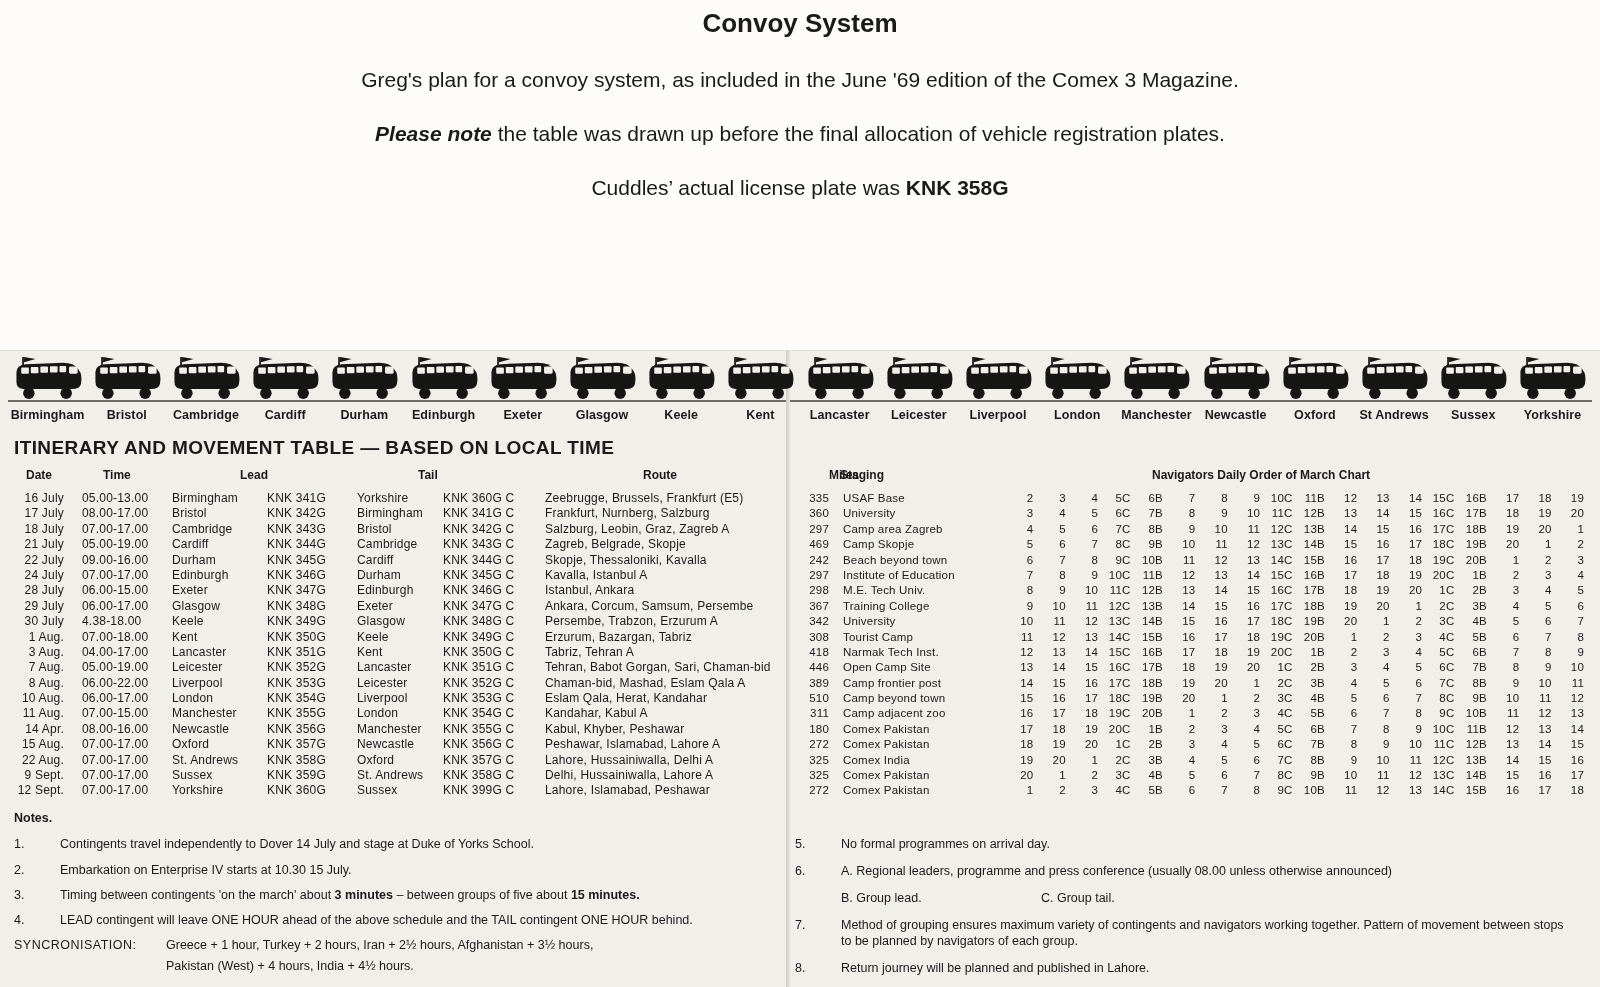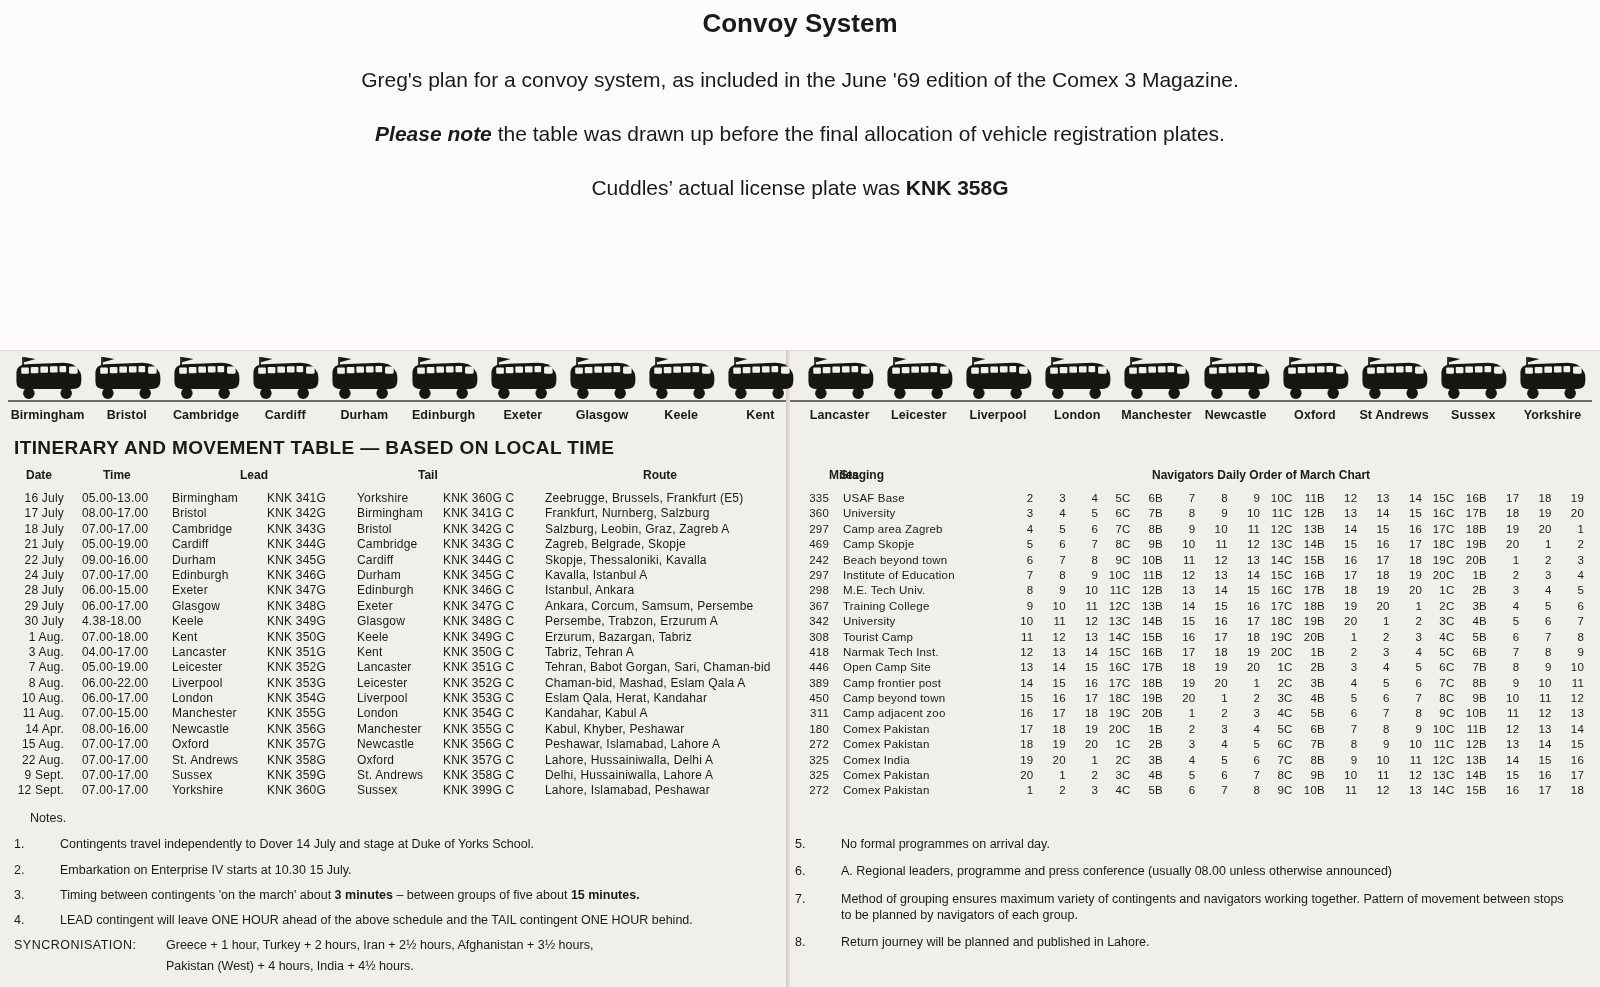--- a/index.html
+++ b/index.html
@@ -48,21 +48,21 @@
 
   .stag{position:absolute;top:491px;left:797px;width:787px;font-size:11.5px;letter-spacing:0.2px;}
   .stag-row{display:flex;height:15.4px;line-height:15.4px;white-space:nowrap;}
   .c-miles{width:32px;text-align:right;}
   .c-staging{width:158px;margin-left:14px;}
   .c-cells{flex:1;display:flex;}
   .nav-cell{flex:1;text-align:right;}
 
   
   .notes-left{position:absolute;top:810px;left:14px;width:768px;font-size:12.5px;line-height:1.3;}
-  .notes-title{font-weight:normal;margin-bottom:10px;margin-left:16px;}
+  .notes-title{font-weight:bold;margin-bottom:10px;}
   .note-row{display:flex;margin-bottom:9px;}
   .note-num{width:46px;flex:0 0 46px;}
   .note-text{flex:1;}
   .sync-row{display:flex;margin-top:4px;}
   .sync-label{width:152px;flex:0 0 152px;letter-spacing:0.5px;}
   .sync-lines div{margin-bottom:4px;}
 
   .notes-right{position:absolute;top:836px;left:795px;width:775px;font-size:12.5px;line-height:1.3;}
   .notes-right .note-row{margin-bottom:11px;}
   .note-sub{display:flex;margin:-1px 0 11px 46px;}
@@ -955,21 +955,21 @@
         <span class="nav-cell">6</span>
         <span class="nav-cell">7C</span>
         <span class="nav-cell">8B</span>
         <span class="nav-cell">9</span>
         <span class="nav-cell">10</span>
         <span class="nav-cell">11</span>
       </span>
   </div>
 
   <div class="stag-row">
-    <span class="c-miles">450</span>
+    <span class="c-miles">510</span>
     <span class="c-staging">Camp beyond town</span>
     <span class="c-cells">
         <span class="nav-cell">15</span>
         <span class="nav-cell">16</span>
         <span class="nav-cell">17</span>
         <span class="nav-cell">18C</span>
         <span class="nav-cell">19B</span>
         <span class="nav-cell">20</span>
         <span class="nav-cell">1</span>
         <span class="nav-cell">2</span>
@@ -1166,20 +1166,24 @@
 
 <div class="notes-right">
   <div class="note-row">
     <span class="note-num">5.</span>
     <span class="note-text">No formal programmes on arrival day.</span>
   </div>
   <div class="note-row">
     <span class="note-num">6.</span>
     <span class="note-text">A.  Regional leaders, programme and press conference  (usually 08.00 unless otherwise announced)</span>
   </div>
+  <div class="note-sub">
+    <span class="bc-b">B.  Group lead.</span>
+    <span>C.   Group tail.</span>
+  </div>
   <div class="note-row">
     <span class="note-num">7.</span>
     <span class="note-text">Method of grouping ensures maximum variety of contingents and navigators working together. Pattern of movement between stops to be planned by navigators of each group.</span>
   </div>
   <div class="note-row">
     <span class="note-num">8.</span>
     <span class="note-text">Return journey will be planned and published in  Lahore.</span>
   </div>
 </div>
 

